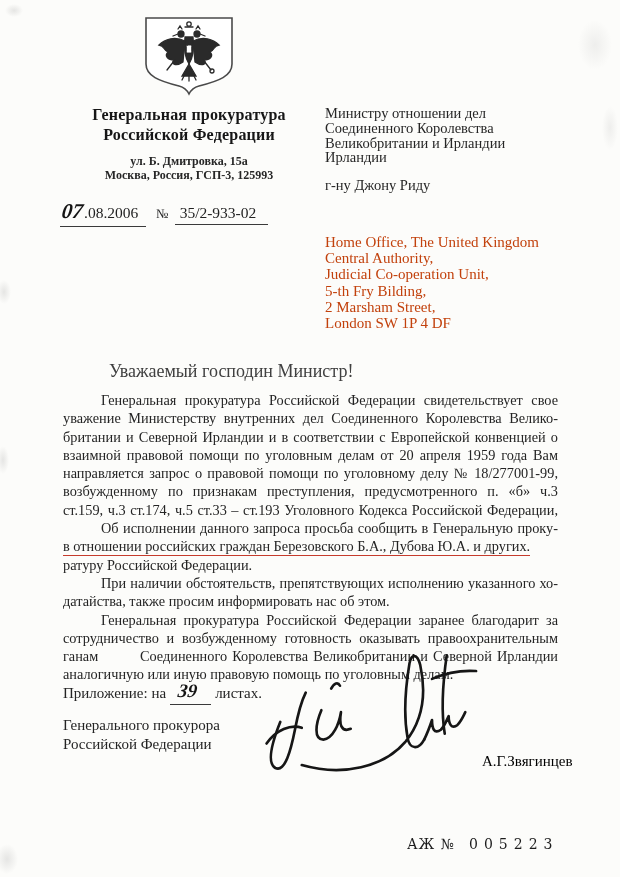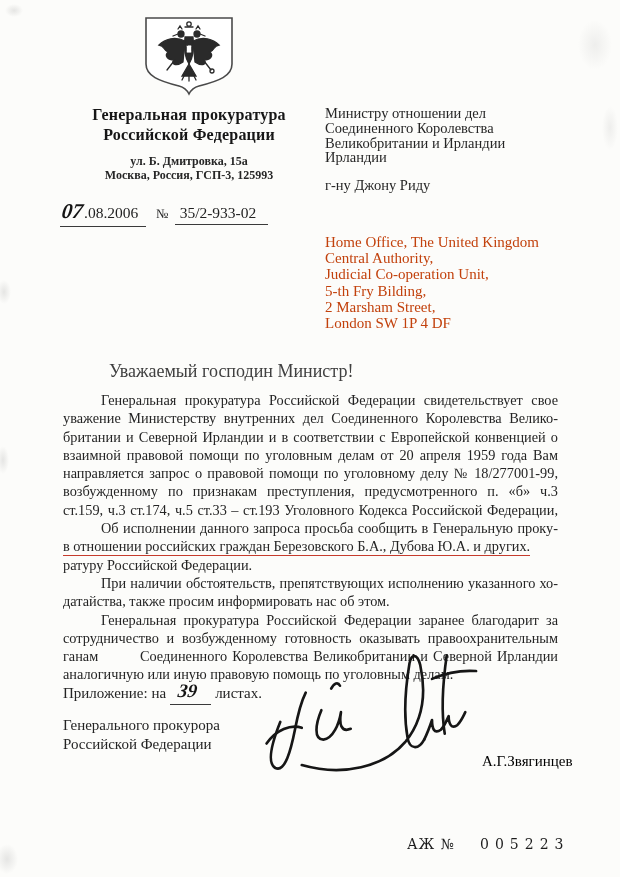--- a/index.html
+++ b/index.html
@@ -36,21 +36,21 @@
   .rl{border-bottom:2.2px solid #c63b2c;padding-bottom:1px;}
   
   .attach{position:absolute;left:63px;top:681px;font-size:15px;color:#242424;}
   .sheets{display:inline-block;border-bottom:1.4px solid #3a3a3a;padding:0 14px 1px 8px;margin:0 4px;}
   .hw39{font-size:19px;position:relative;top:-1px;}
   .signer{position:absolute;left:63px;top:716px;font-size:15px;line-height:18.5px;color:#242424;}
   .signer-name{position:absolute;left:467px;top:753px;font-size:15px;color:#000000;margin-left:15px;}
   .sig{position:absolute;left:245px;top:650px;}
   
   .stamp{position:absolute;left:407px;top:836px;font-size:14px;color:#1c1c1c;font-family:"DejaVu Serif",serif;}
-  .stamp .pfx{margin-right:25px;letter-spacing:1px;}
+  .stamp .pfx{margin-right:14px;letter-spacing:1px;}
   .stamp .num{letter-spacing:6px;text-align:right;}
   
   .smudge{position:absolute;pointer-events:none;
     background:radial-gradient(closest-side,rgba(110,110,110,.16),rgba(110,110,110,0));}
   .s1{left:5px;top:4px;width:18px;height:13px;}
   .s2{left:-3px;top:280px;width:14px;height:24px;}
   .s3{left:-3px;top:446px;width:12px;height:28px;}
   .s4{left:-4px;top:844px;width:22px;height:30px;}
   .s5{left:578px;top:20px;width:34px;height:50px;opacity:.6;}
   .s6{left:602px;top:106px;width:16px;height:44px;opacity:.6;}

